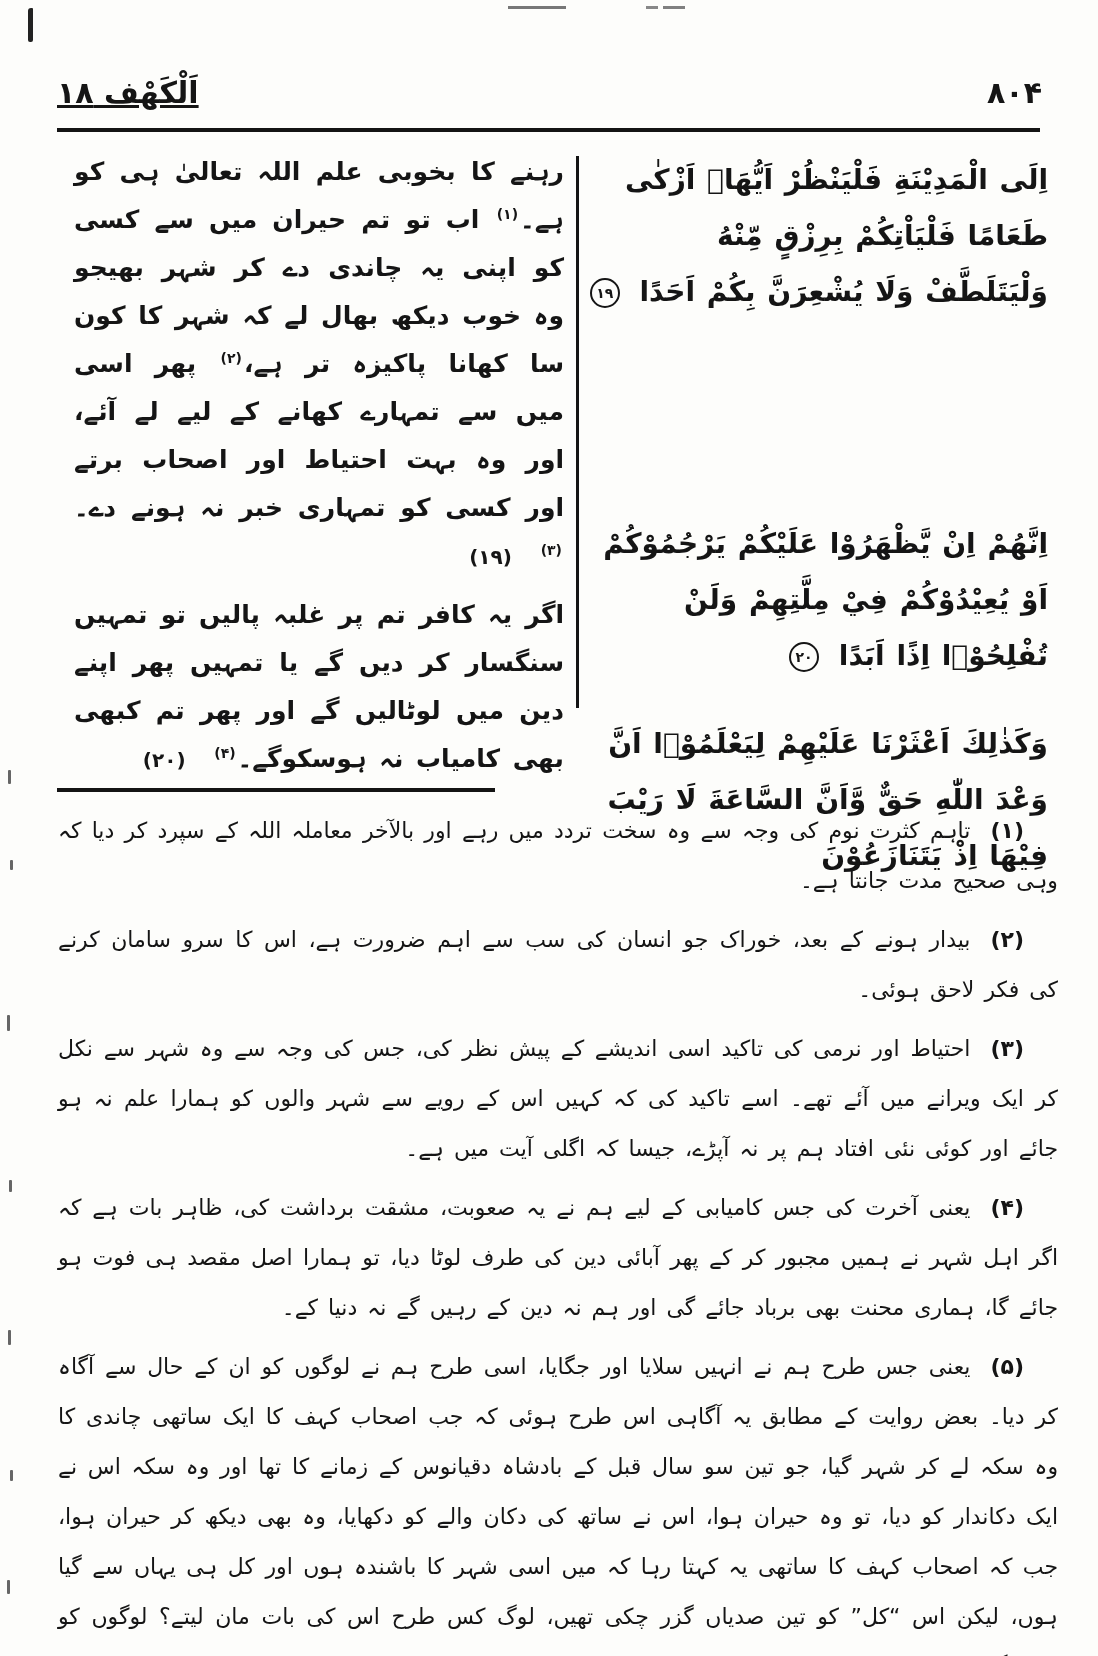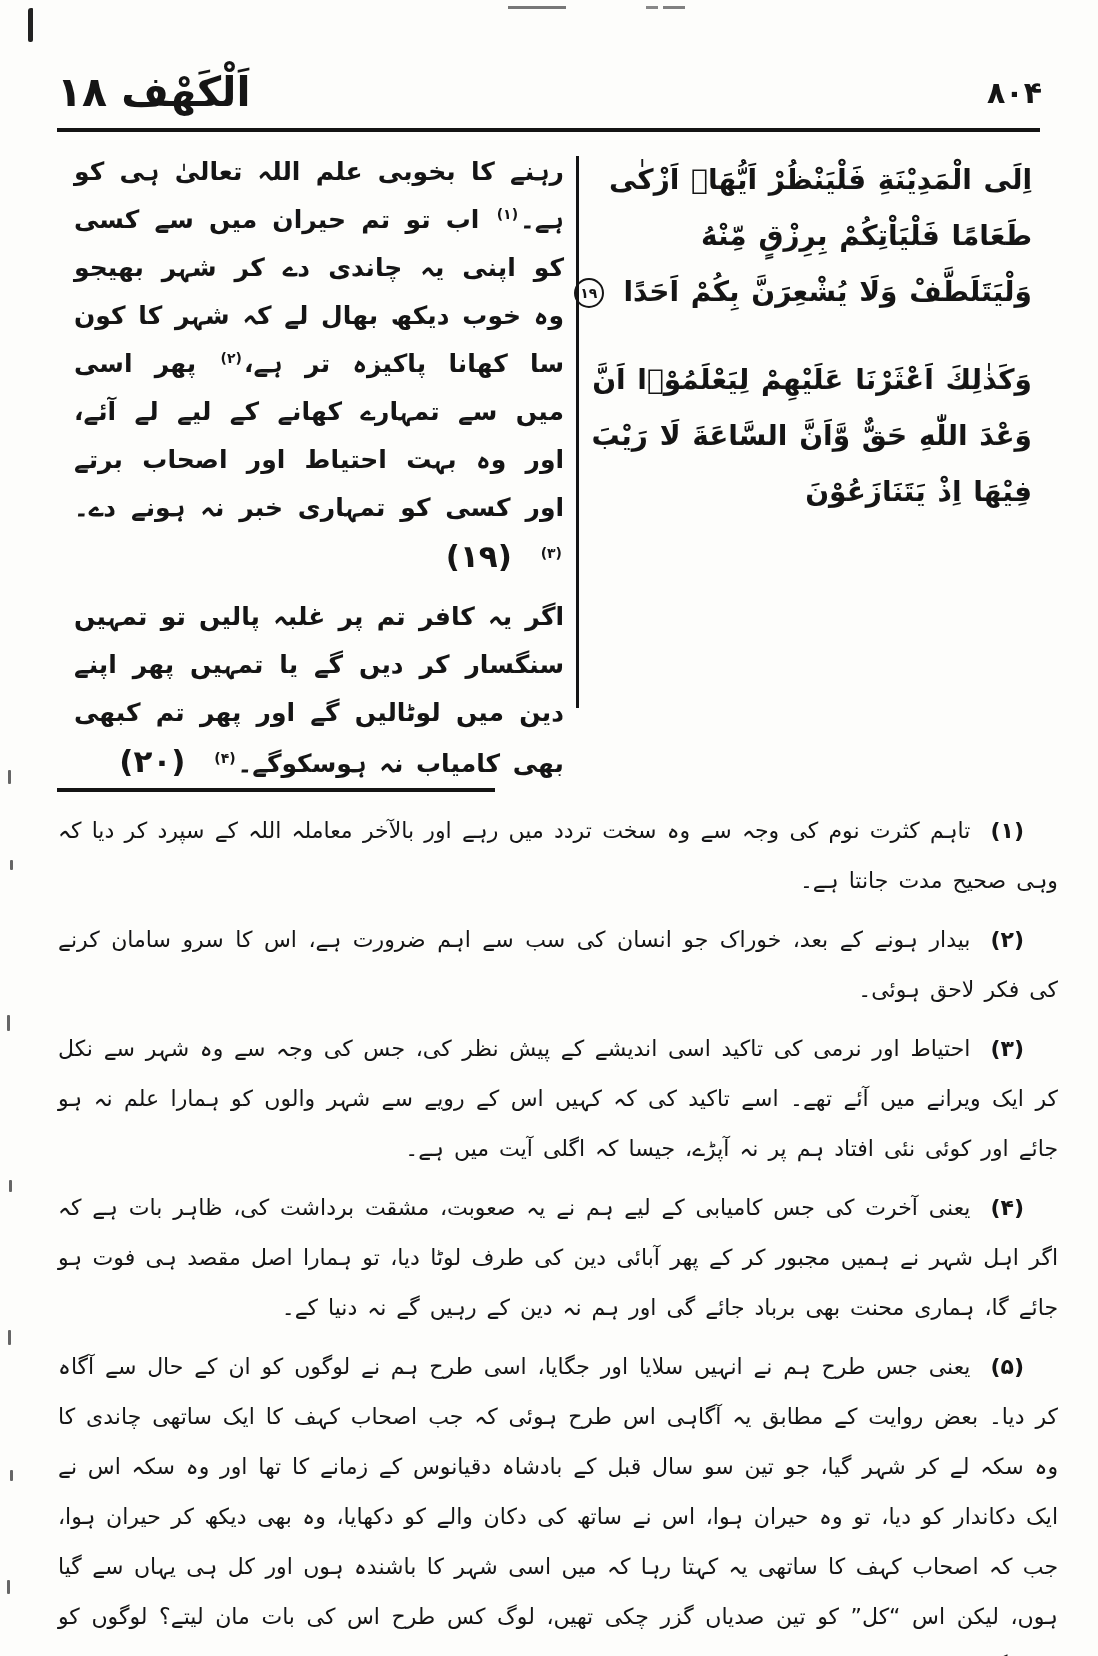--- a/index.html
+++ b/index.html
@@ -29,38 +29,38 @@
     top: 66px; left: 57px; right: 56px;
     height: 52px;
     display: flex;
     align-items: center;
     justify-content: space-between;
     direction: rtl;
     font-weight: bold;
   }
   .hdr-juz   { font-size: 31px; letter-spacing: 0.5px; }
   .hdr-page  { font-size: 30px; margin-left: 110px; }
-  .hdr-surah { font-size: 41px; }
+  .hdr-surah { font-size: 30px; text-decoration: underline; }
   .header-rule {
     position: absolute;
     top: 128px; left: 57px;
     width: 983px; height: 4px;
     background: #141414;
   }
 
   
   .col-divider {
     position: absolute;
     top: 156px; left: 576px;
     width: 3px; height: 552px;
     background: #141414;
   }
   .quran-col {
     position: absolute;
-    top: 152px; right: 66px;
+    top: 152px; right: 50px;
     width: 462px;
     direction: rtl;
     text-align: right;
     font-size: 28px;
     font-weight: bold;
     line-height: 56px;
     word-spacing: 2px;
   }
   .verse-block { margin-bottom: 0; }
   .vb-2 { margin-top: 196px; }
@@ -90,21 +90,21 @@
     word-spacing: 4px;
   }
   .trans-col p { margin-bottom: 10px; }
   .fn-sup {
     font-size: 14px;
     font-weight: bold;
     vertical-align: super;
     line-height: 0;
     margin: 0 2px;
   }
-  .verse-ref { font-weight: bold; font-size: 31px; margin-right: 14px; }
+  .verse-ref { font-weight: bold; font-size: 20px; margin-right: 14px; }
 
   
   .fn-rule {
     position: absolute;
     top: 788px; left: 57px;
     width: 438px; height: 4px;
     background: #141414;
   }
   .footnotes {
     position: absolute;
@@ -139,20 +139,24 @@
     <span class="hdr-page">۸۰۴</span>
     <span class="hdr-surah">اَلْکَهْف ۱۸</span>
   </div>
   <div class="header-rule"></div>
 
   <div class="quran-col">
     <div class="verse-block vb-1">
       <span>اِلَى الْمَدِيْنَةِ فَلْيَنْظُرْ اَيُّهَاۤ اَزْكٰى طَعَامًا فَلْيَاْتِكُمْ بِرِزْقٍ مِّنْهُ وَلْيَتَلَطَّفْ وَلَا يُشْعِرَنَّ بِكُمْ اَحَدًا</span>
       <span class="vmark">۱۹</span>
     </div>
+    <div class="verse-block vb-2">
+      <span>اِنَّهُمْ اِنْ يَّظْهَرُوْا عَلَيْكُمْ يَرْجُمُوْكُمْ اَوْ يُعِيْدُوْكُمْ فِيْ مِلَّتِهِمْ وَلَنْ تُفْلِحُوْۤا اِذًا اَبَدًا</span>
+      <span class="vmark">۲۰</span>
+    </div>
     <div class="verse-block vb-3">
       <span>وَكَذٰلِكَ اَعْثَرْنَا عَلَيْهِمْ لِيَعْلَمُوْۤا اَنَّ وَعْدَ اللّٰهِ حَقٌّ وَّاَنَّ السَّاعَةَ لَا رَيْبَ فِيْهَا اِذْ يَتَنَازَعُوْنَ</span>
     </div>
   </div>
 
   <div class="col-divider"></div>
 
   <div class="trans-col">
     <p>
       <span>رہنے کا بخوبی علم اللہ تعالیٰ ہی کو ہے۔</span><sup class="fn-sup">(۱)</sup>

